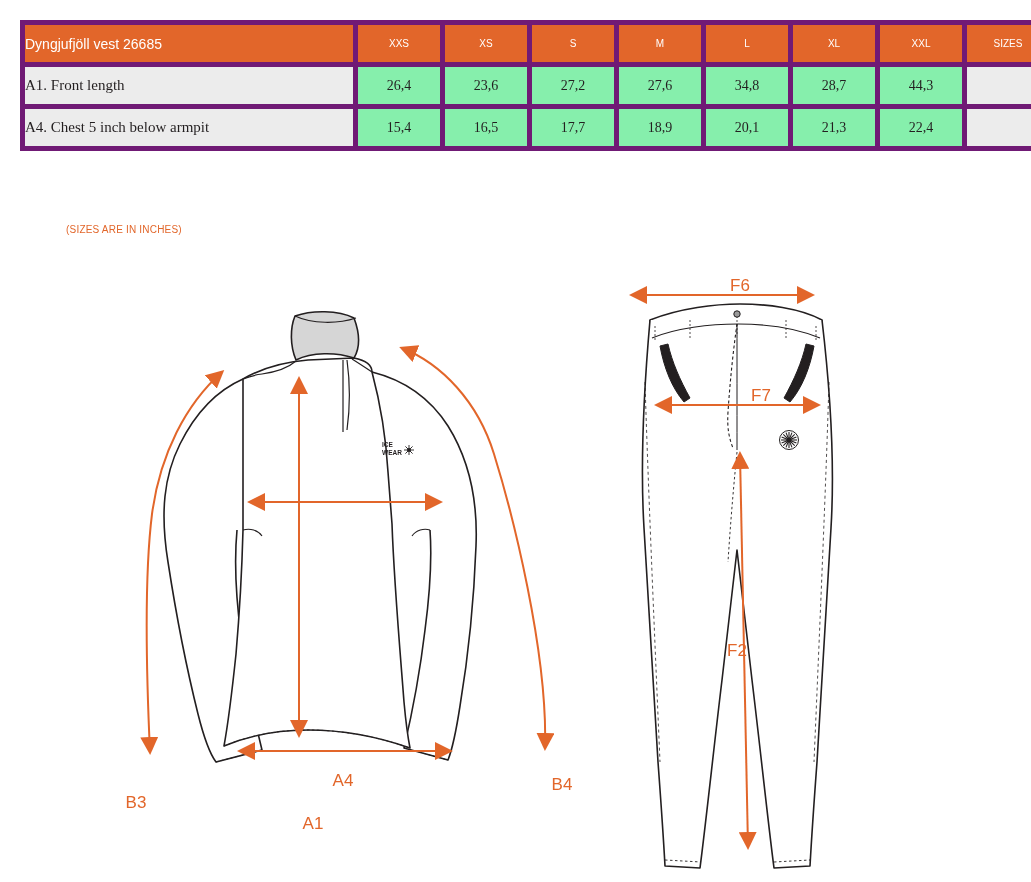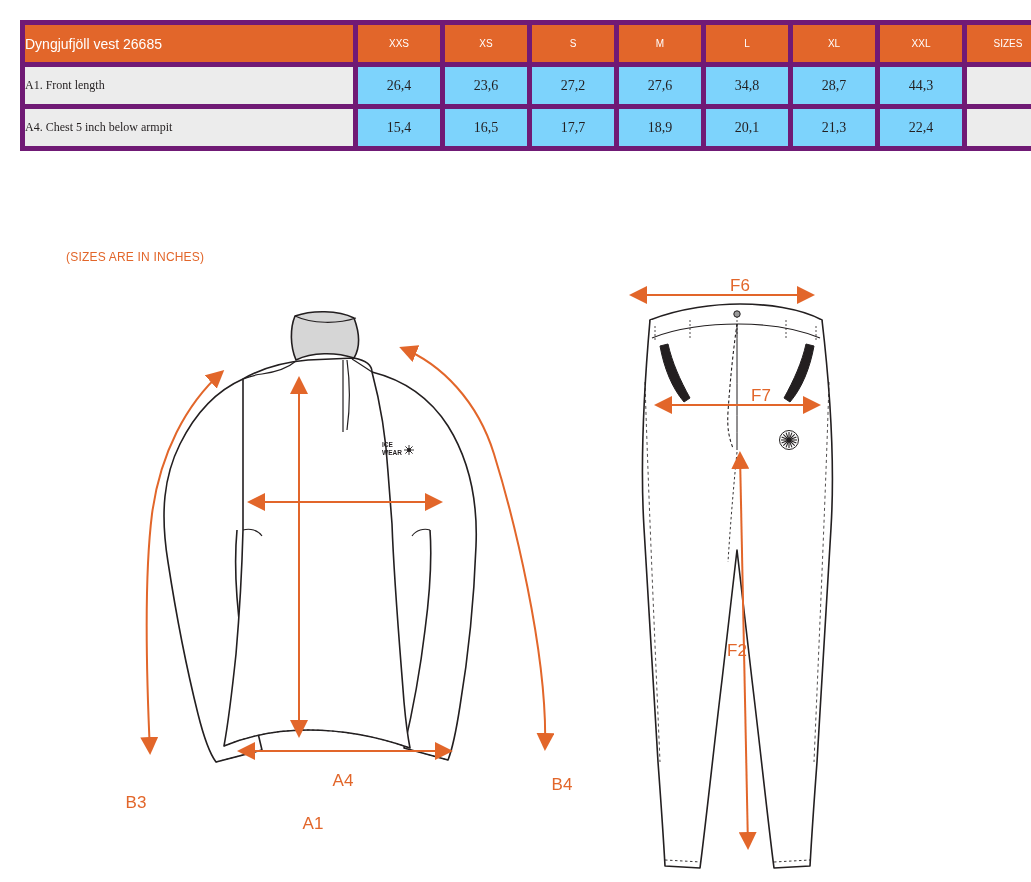--- a/index.html
+++ b/index.html
@@ -52,40 +52,40 @@
     font-size: 10px;
     font-weight: bold;
     font-family: "Liberation Sans", sans-serif;
     width: 82px;
   }
   td.row-label {
     background: #ececec;
     text-align: left;
     padding-left: 24px;
     font-family: "Liberation Serif", serif;
-    font-size: 12px;
+    font-size: 15px;
     color: #231f20;
   }
   td.row-value {
-    background: #7dd3fc;
+    background: #86efac;
     text-align: center;
     font-family: "Liberation Serif", serif;
     font-size: 14px;
     color: #231f20;
   }
   td.row-value.empty {
     background: #ececec;
   }
 
   .units-note {
     position: absolute;
     left: 66px;
-    top: 250px;
+    top: 224px;
     color: #e2662a;
-    font-size: 12px;
+    font-size: 10px;
     font-family: "Liberation Sans", sans-serif;
     letter-spacing: 0.2px;
   }
 
   
   .diagram-area {
     position: absolute;
     left: 0;
     top: 262px;
     width: 1031px;

